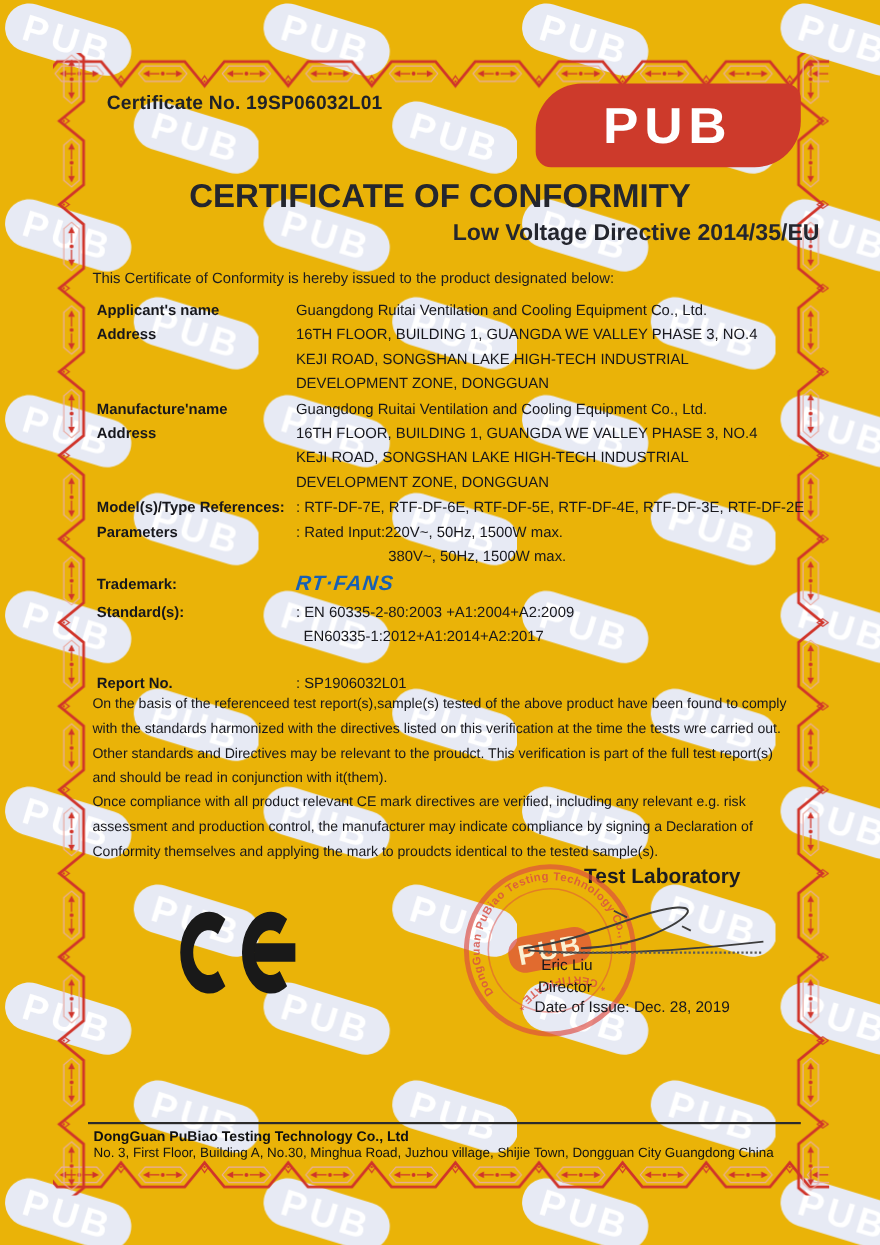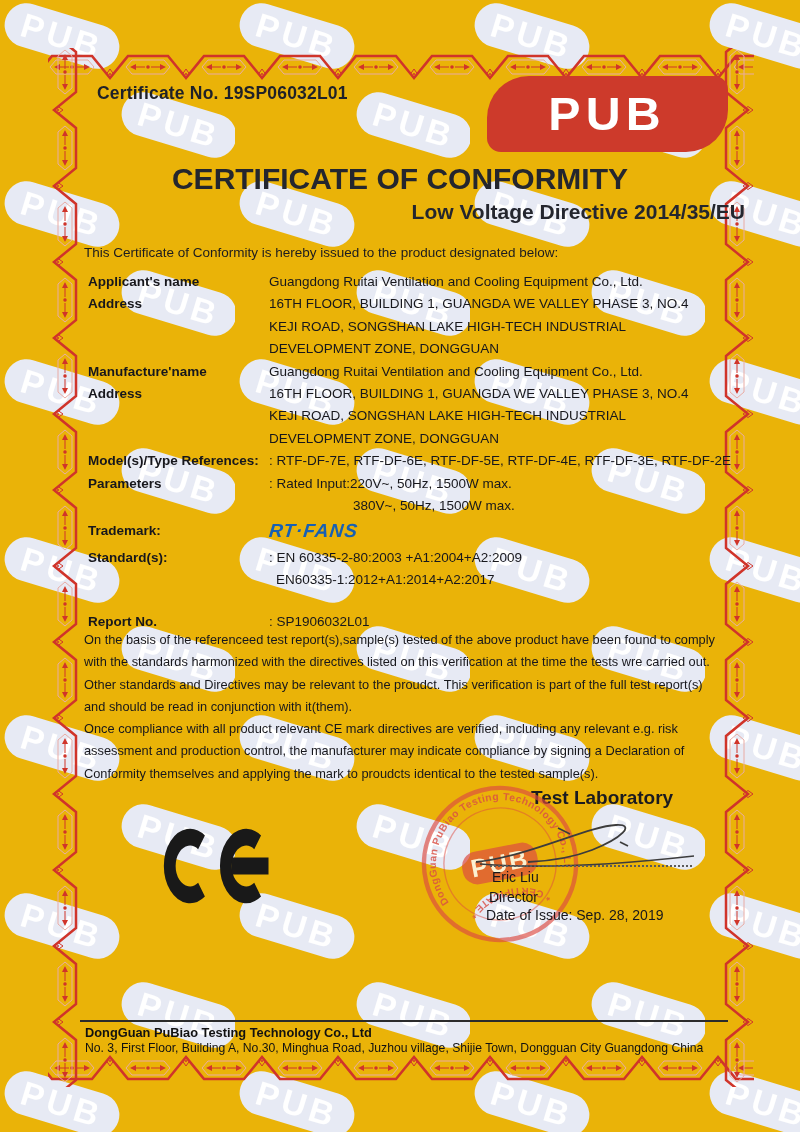--- a/index.html
+++ b/index.html
@@ -218,20 +218,20 @@
     <svg class="abs sig" width="230" height="60" viewBox="0 0 230 60">
       <path d="M6 50 C 60 44, 118 14, 146 13 C 166 12, 152 26, 122 38 C 104 45, 82 49, 58 50" stroke="#3c3c3c" stroke-width="1.8" fill="none"></path>
       <path d="M10 52 C 80 58, 170 50, 224 44" stroke="#3c3c3c" stroke-width="1.6" fill="none"></path>
       <path d="M88 16 L100 22" stroke="#3c3c3c" stroke-width="1.6" fill="none"></path>
       <path d="M150 30 L158 34" stroke="#3c3c3c" stroke-width="1.6" fill="none"></path>
     </svg>
     <div class="abs dotline"></div>
 
     <div class="abs sig-name">Eric Liu</div>
     <div class="abs sig-role">Director</div>
-    <div class="abs sig-date">Date of Issue: Sep. 28, 2019</div>
+    <div class="abs sig-date">Date of Issue: Dec. 28, 2019</div>
 
     <div class="abs f-line"></div>
     <div class="abs f-company">DongGuan PuBiao Testing Technology Co., Ltd</div>
     <div class="abs f-address">No. 3, First Floor, Building A, No.30, Minghua Road, Juzhou village, Shijie Town, Dongguan City Guangdong China</div>
 
   </div>
 </div>
 
 </body></html>

